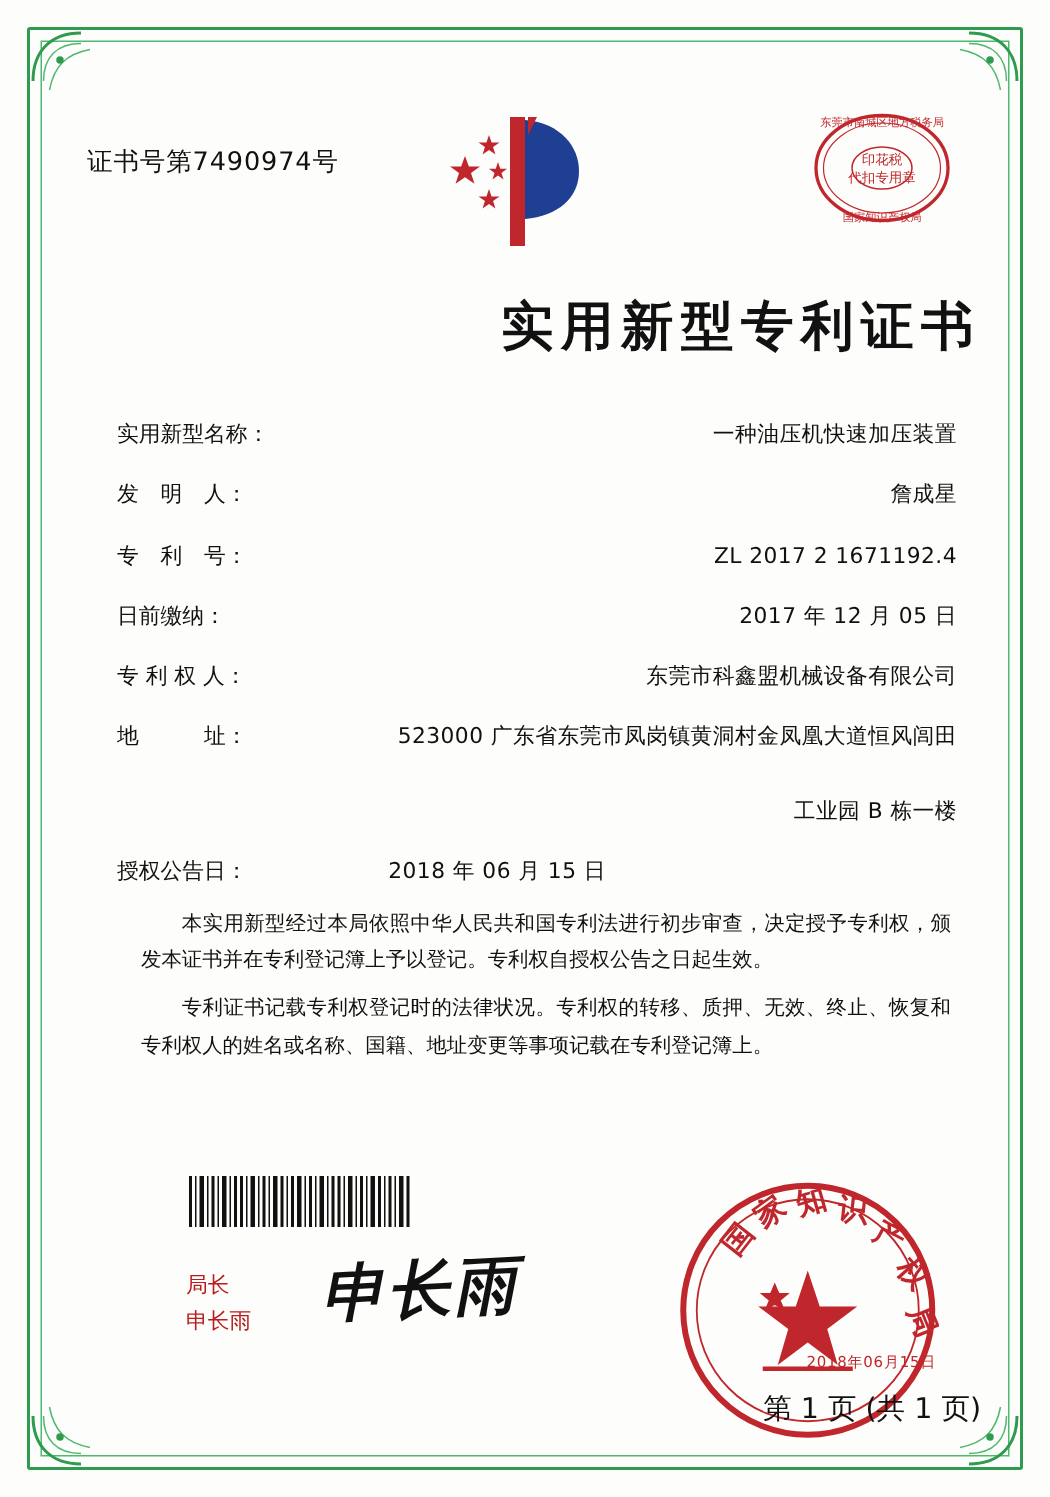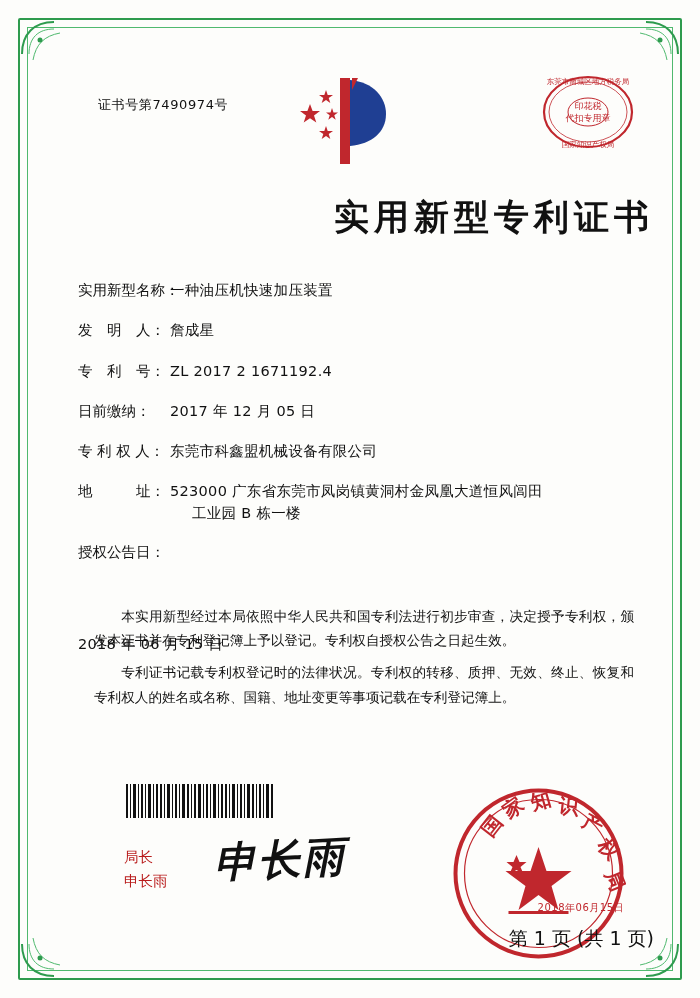--- a/index.html
+++ b/index.html
@@ -56,25 +56,24 @@
     top: 46px;
     width: 608px;
     height: 906px;
   }
 
   
   .cert-no {
     position: absolute;
     left: 12px;
     top: 50px;
-    font-size: 13px;
+    font-size: 17px;
     letter-spacing: 0.6px;
     color: #111;
     font-family: "DejaVu Sans", "Liberation Sans", sans-serif;
-    margin-left: 40px;
   }
 
   .logo {
     position: absolute;
     left: 236px;
     top: 22px;
     width: 120px;
     height: 110px;
   }
 
@@ -115,33 +114,35 @@
   }
   .field-label {
     width: 92px;
     flex: 0 0 92px;
     letter-spacing: 0px;
     white-space: pre;
   }
   .field-value {
     flex: 1;
     letter-spacing: 0.3px;
+    text-align: right;
   }
   .field-value .line2 {
     display: block;
     padding-left: 22px;
+    margin-top: 28px;
   }
 
   .dual-row {
     display: flex;
     font-size: 14.5px;
     color: #111;
     margin-bottom: 12px;
   }
-  .dual-left { width: 326px; display: flex; flex-direction: column; }
+  .dual-left { width: 326px; display: flex; }
   .dual-right { flex: 1; display: flex; }
   .dual-right .field-label { width: 96px; flex: 0 0 96px; }
 
   .paragraphs {
     position: absolute;
     left: 32px;
     top: 558px;
     width: 556px;
     font-size: 13.6px;
     line-height: 1.78;

